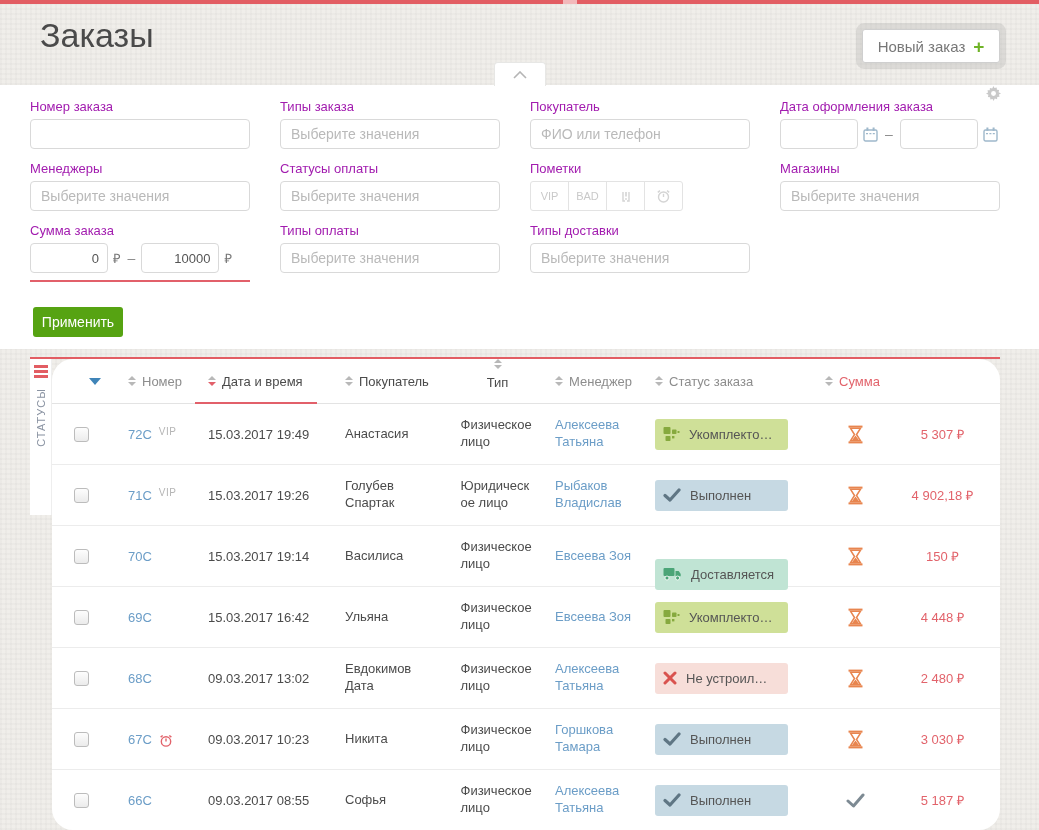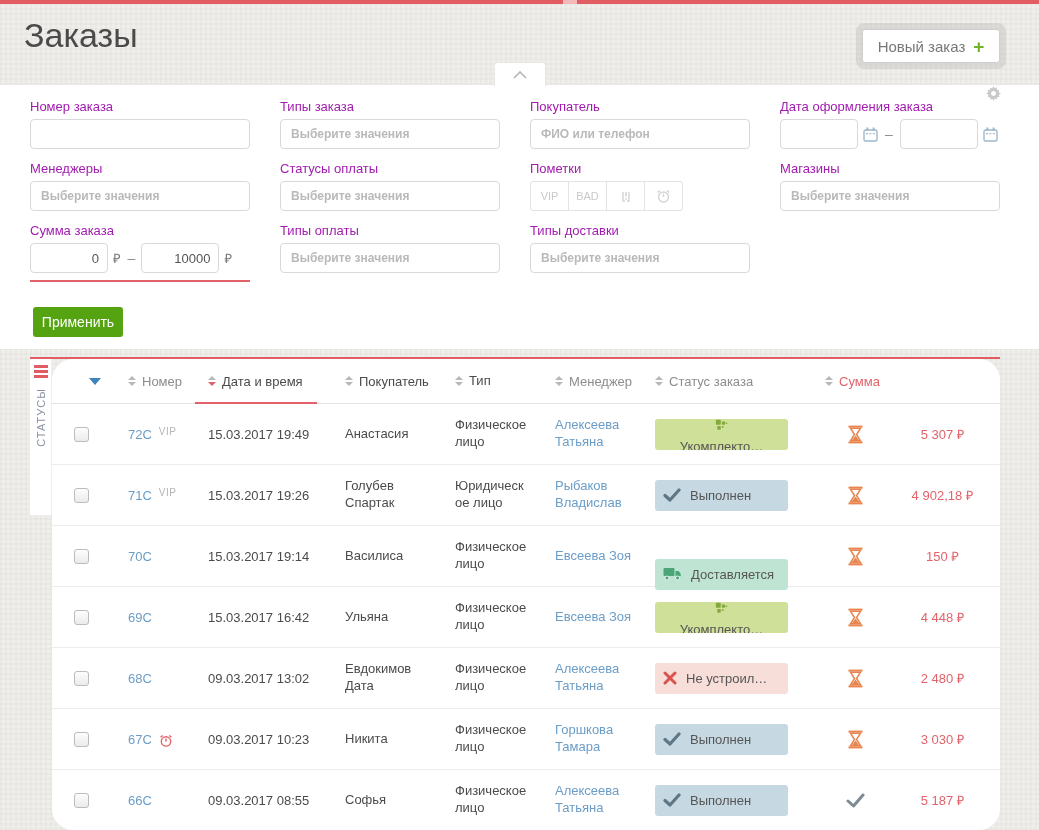--- a/index.html
+++ b/index.html
@@ -14,21 +14,21 @@
     background:#f0eeea;
     background-image:
       repeating-linear-gradient(0deg, rgba(0,0,0,0.018) 0 2px, transparent 2px 5px),
       repeating-linear-gradient(90deg, rgba(0,0,0,0.018) 0 2px, transparent 2px 5px);
   }
   
   .topbar { position:absolute; left:0; top:0; width:1039px; height:4px; background:#e25d63; z-index:5; }
   .topbar-notch { position:absolute; left:563px; top:0; width:14px; height:4px; background:#f2b9bb; }
 
   
-  .page-title { position:absolute; left:24px; top:16px; font-size:34px; color:#4a4a4a; font-weight:400;text-align:center; }
+  .page-title { position:absolute; left:40px; top:16px; font-size:34px; color:#4a4a4a; font-weight:400;text-align:center; }
   .new-order-btn {
     position:absolute; right:39px; top:29px; width:138px; height:34px;
     background:#fff; border:1px solid #cfcfcf; border-radius:3px;
     box-shadow:0 0 0 6px rgba(150,150,150,0.22);
     font-size:15px; color:#777; display:flex; align-items:center; justify-content:center; gap:8px;
     cursor:pointer;
   }
   .new-order-btn .plus { color:#6fb327; font-size:19px; font-weight:bold; line-height:1; }
 
   
@@ -42,22 +42,22 @@
   .filter-panel { position:absolute; left:0; top:85px; width:1039px; height:264px; background:#fff; }
   .gear { position:absolute; right:38px; top:1px; width:15px; height:15px; cursor:pointer; }
   .fgrid {
     display:grid; grid-template-columns:repeat(4,220px); column-gap:30px;
     padding:14px 0 0 30px;
   }
   .fcell { margin-bottom:12px; height:50px; }
   .flabel { font-size:13px; color:#a21caf; margin-bottom:6px; height:14px; }
   .finput {
     width:100%; height:30px; border:1px solid #d9d9d9; border-radius:4px;
-    padding:0 10px; font-size:12px; color:#b91c1c; font-family:"Liberation Sans",sans-serif;
-    outline:none; background:#fff;font-weight:bold;
+    padding:0 10px; font-size:14px; color:#b91c1c; font-family:"Liberation Sans",sans-serif;
+    outline:none; background:#fff;
   }
   .finput::placeholder { color:#b9b9b9; opacity:1; }
   .daterow { display:flex; align-items:center; gap:5px; }
   .dateinput { width:78px; height:30px; border:1px solid #d9d9d9; border-radius:4px; padding:0 8px; font-size:13px; outline:none; }
   .dash { color:#8f8f8f; font-size:14px; padding:0 2px; }
   .calicon { cursor:pointer; display:inline-flex; }
   .marksrow { display:flex; }
   .markbtn {
     width:39px; height:30px; border:1px solid #e3e3e3; background:#fff;
     display:flex; align-items:center; justify-content:center;
@@ -113,29 +113,29 @@
   .trow { display:flex; align-items:center; height:61px; border-bottom:1px solid #ececec; font-size:13px; }
   .c { display:flex; align-items:center; }
   .cbx {
     width:15px; height:15px; border:1px solid #bcbcbc; border-radius:3px;
     background:linear-gradient(#fdfdfd,#ebebeb); cursor:pointer; display:inline-block;
   }
   .lnk { color:#6b9dc7; text-decoration:none; cursor:pointer; }
   .viptag { font-size:10px; color:#b5b5b5; margin-left:7px; letter-spacing:0.5px; position:relative; top:-3px; }
   .clockico { margin-left:6px; display:inline-flex; position:relative; top:1px; }
   .c-date, .c-buyer, .c-type { color:#4b4b4b; }
-  .c-type { line-height:1.3; }
+  .c-type { line-height:1.3;flex-direction:column; }
   .c-type .inner { width:74px; overflow-wrap:anywhere; }
   .c-buyer .inner, .c-mgr .inner { width:90px; line-height:1.3; }
   .badge {
     width:133px; height:31px; border-radius:3px; display:flex; align-items:center;
     padding:0 8px; gap:9px; cursor:pointer;
   }
   .badge .btxt { font-size:13px; color:#555; white-space:nowrap; overflow:hidden; }
-  .badge-green { background:#cfe098;flex-direction:column; }
+  .badge-green { background:#cfe098; }
   .badge-blue { background:#c6d9e3; }
   .badge-mint { background:#c0e4d4;margin-top:36px; }
   .badge-pink { background:#f7ded9; }
   .c-sum { color:#e2636b; font-size:13px; }
 </style>
 </head>
 <body>
 
 <div id="page">
   <div class="topbar">

